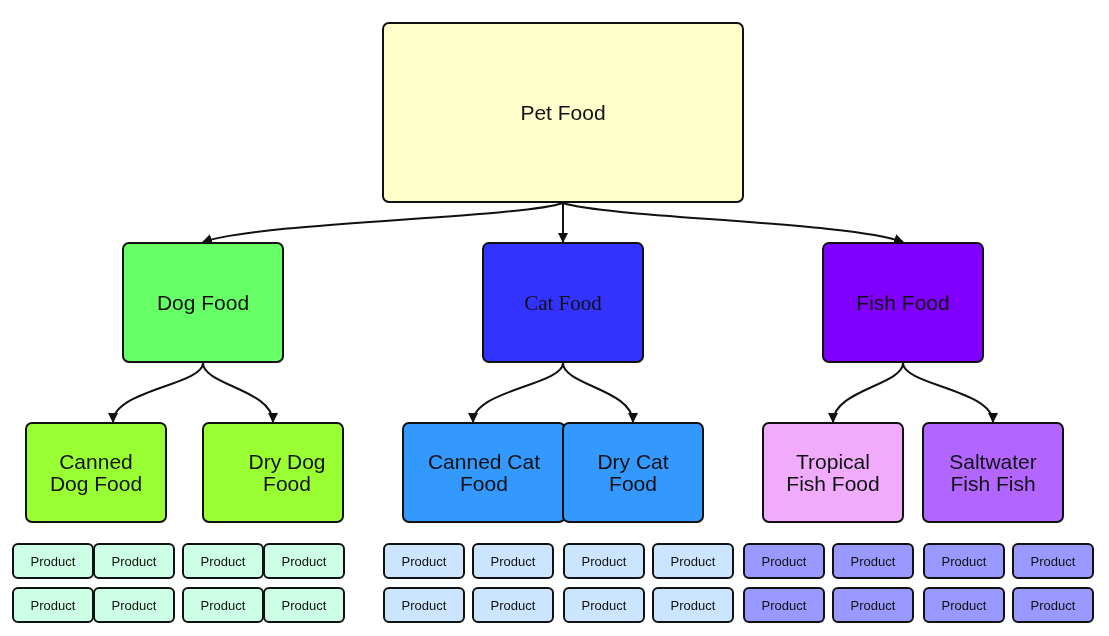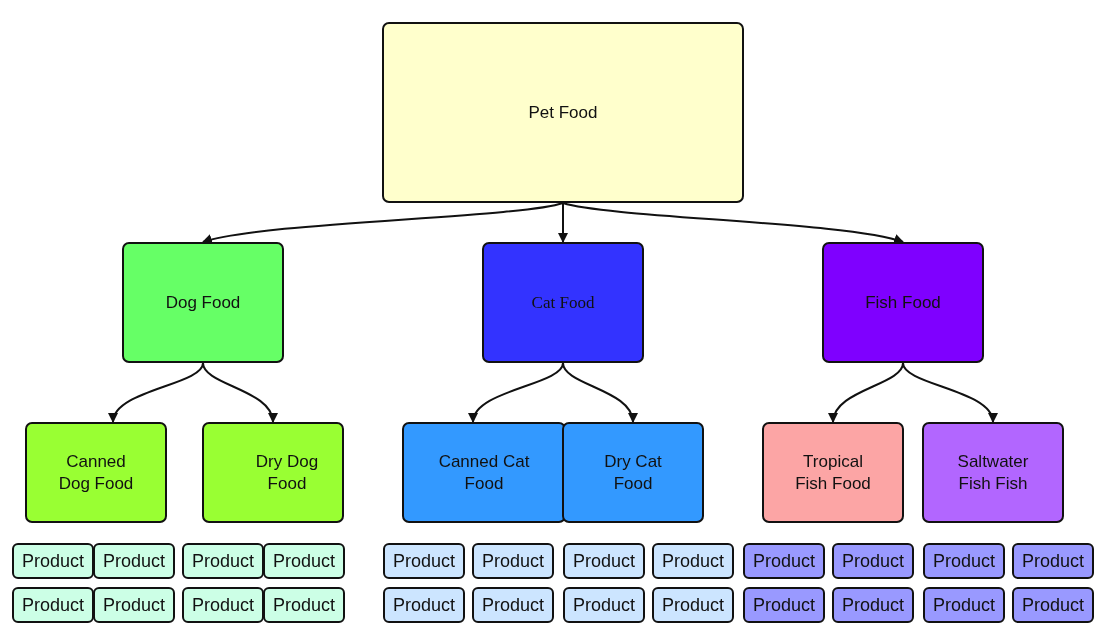--- a/index.html
+++ b/index.html
@@ -1,21 +1,21 @@
 <!DOCTYPE html>
 <html><head>
 <meta charset="utf-8">
 <style>
   html, body { margin:0; padding:0; background:#ffffff; }
   body { width:1109px; height:636px; position:relative; overflow:hidden; font-family:"Liberation Sans", sans-serif; }
   .node { position:absolute; box-sizing:border-box; border:2px solid #111; border-radius:7px;
           display:flex; align-items:center; justify-content:center; text-align:center;
-          color:#111; font-size:17px; line-height:22px; }
+          color:#111; font-size:21px; line-height:22px; }
   .prod { position:absolute; box-sizing:border-box; border:2px solid #111; border-radius:6px;
-          display:flex; align-items:center; justify-content:center; color:#111; font-size:18px; }
+          display:flex; align-items:center; justify-content:center; color:#111; font-size:13px; }
   svg.edges { position:absolute; left:0; top:0; }
 </style>
 </head>
 <body>
 
 <svg class="edges" width="1109" height="636">
   <defs>
     <marker id="arr" markerWidth="10" markerHeight="10" refX="9" refY="5" orient="auto" markerUnits="userSpaceOnUse">
       <path d="M0,0 L10,5 L0,10 z" fill="#111"></path>
     </marker>
@@ -103,21 +103,21 @@
     </div>
     <div class="prod" style="left: 652px; top: 543px; width: 82px; height: 36px; background: rgb(204, 229, 255);">
       <span style="white-space: pre-line;">Product</span>
     </div>
     <div class="prod" style="left: 652px; top: 587px; width: 82px; height: 36px; background: rgb(204, 229, 255);">
       <span style="white-space: pre-line;">Product</span>
     </div>
     <div class="node" style="left: 822px; top: 242px; width: 162px; height: 121px; background: rgb(127, 0, 255);">
       <span style="white-space: pre-line;">Fish Food</span>
     </div>
-    <div class="node" style="left: 762px; top: 422px; width: 142px; height: 101px; background: #fca5a5;">
+    <div class="node" style="left: 762px; top: 422px; width: 142px; height: 101px; background: #f0abfc;">
       <span style="white-space: pre-line;">Tropical
 Fish Food</span>
     </div>
     <div class="prod" style="left: 743px; top: 543px; width: 82px; height: 36px; background: rgb(153, 153, 255);">
       <span style="white-space: pre-line;">Product</span>
     </div>
     <div class="prod" style="left: 743px; top: 587px; width: 82px; height: 36px; background: rgb(153, 153, 255);">
       <span style="white-space: pre-line;">Product</span>
     </div>
     <div class="prod" style="left: 832px; top: 543px; width: 82px; height: 36px; background: rgb(153, 153, 255);">

